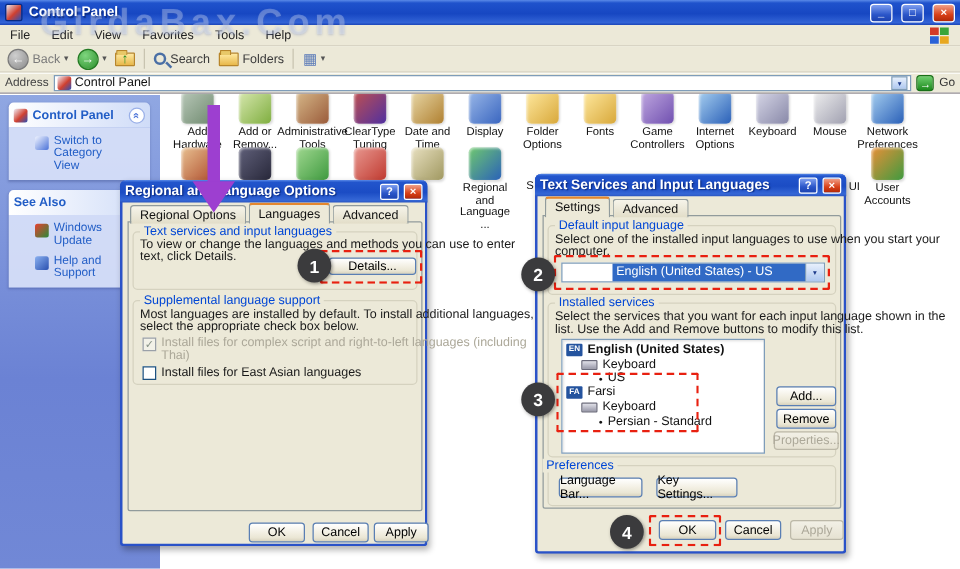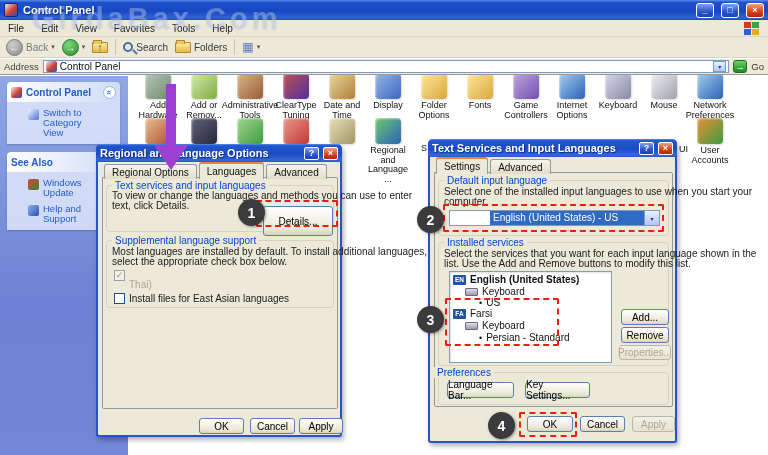--- a/index.html
+++ b/index.html
@@ -350,27 +350,28 @@
       <span class="tab">Regional Options</span>
       <span class="tab active">Languages</span>
       <span class="tab">Advanced</span>
     </div>
     <div class="tab-panel" style="left:4px; top:33px; width:236px; height:232px"></div>
 
     <div class="group" style="left:8px; top:41px; width:228px; height:47px"></div>
     <span class="group-label" style="left:14px; top:36px">Text services and input languages</span>
     <div class="dtext" style="left:14px; top:46px">To view or change the languages and methods you can use to enter</div>
     <div class="dtext" style="left:14px; top:56px">text, click Details.</div>
-    <div class="btn" style="left:165px; top:62px; width:70px; height:30px">Details...</div>
+    <div class="btn" style="left:165px; top:62px; width:70px; height:14px">Details...</div>
 
     <div class="group" style="left:8px; top:96px; width:228px; height:68px"></div>
     <span class="group-label" style="left:14px; top:91px">Supplemental language support</span>
     <div class="dtext" style="left:14px; top:102px">Most languages are installed by default. To install additional languages,</div>
     <div class="dtext" style="left:14px; top:112px">select the appropriate check box below.</div>
     <span class="cb dischecked" style="left:16px; top:126px">✓</span>
+    <div class="dtext dis" style="left:31px; top:125px">Install files for complex script and right-to-left languages (including</div>
     <div class="dtext dis" style="left:31px; top:135px">Thai)</div>
     <span class="cb" style="left:16px; top:149px"></span>
     <div class="dtext" style="left:31px; top:149px">Install files for East Asian languages</div>
 
     <div class="btn" style="left:101px; top:274px; width:45px; height:16px">OK</div>
     <div class="btn" style="left:152px; top:274px; width:45px; height:16px">Cancel</div>
     <div class="btn" style="left:201px; top:274px; width:44px; height:16px">Apply</div>
   </div>
 
   <div class="dialog" style="left:428px; top:139px; width:249px; height:304px">

